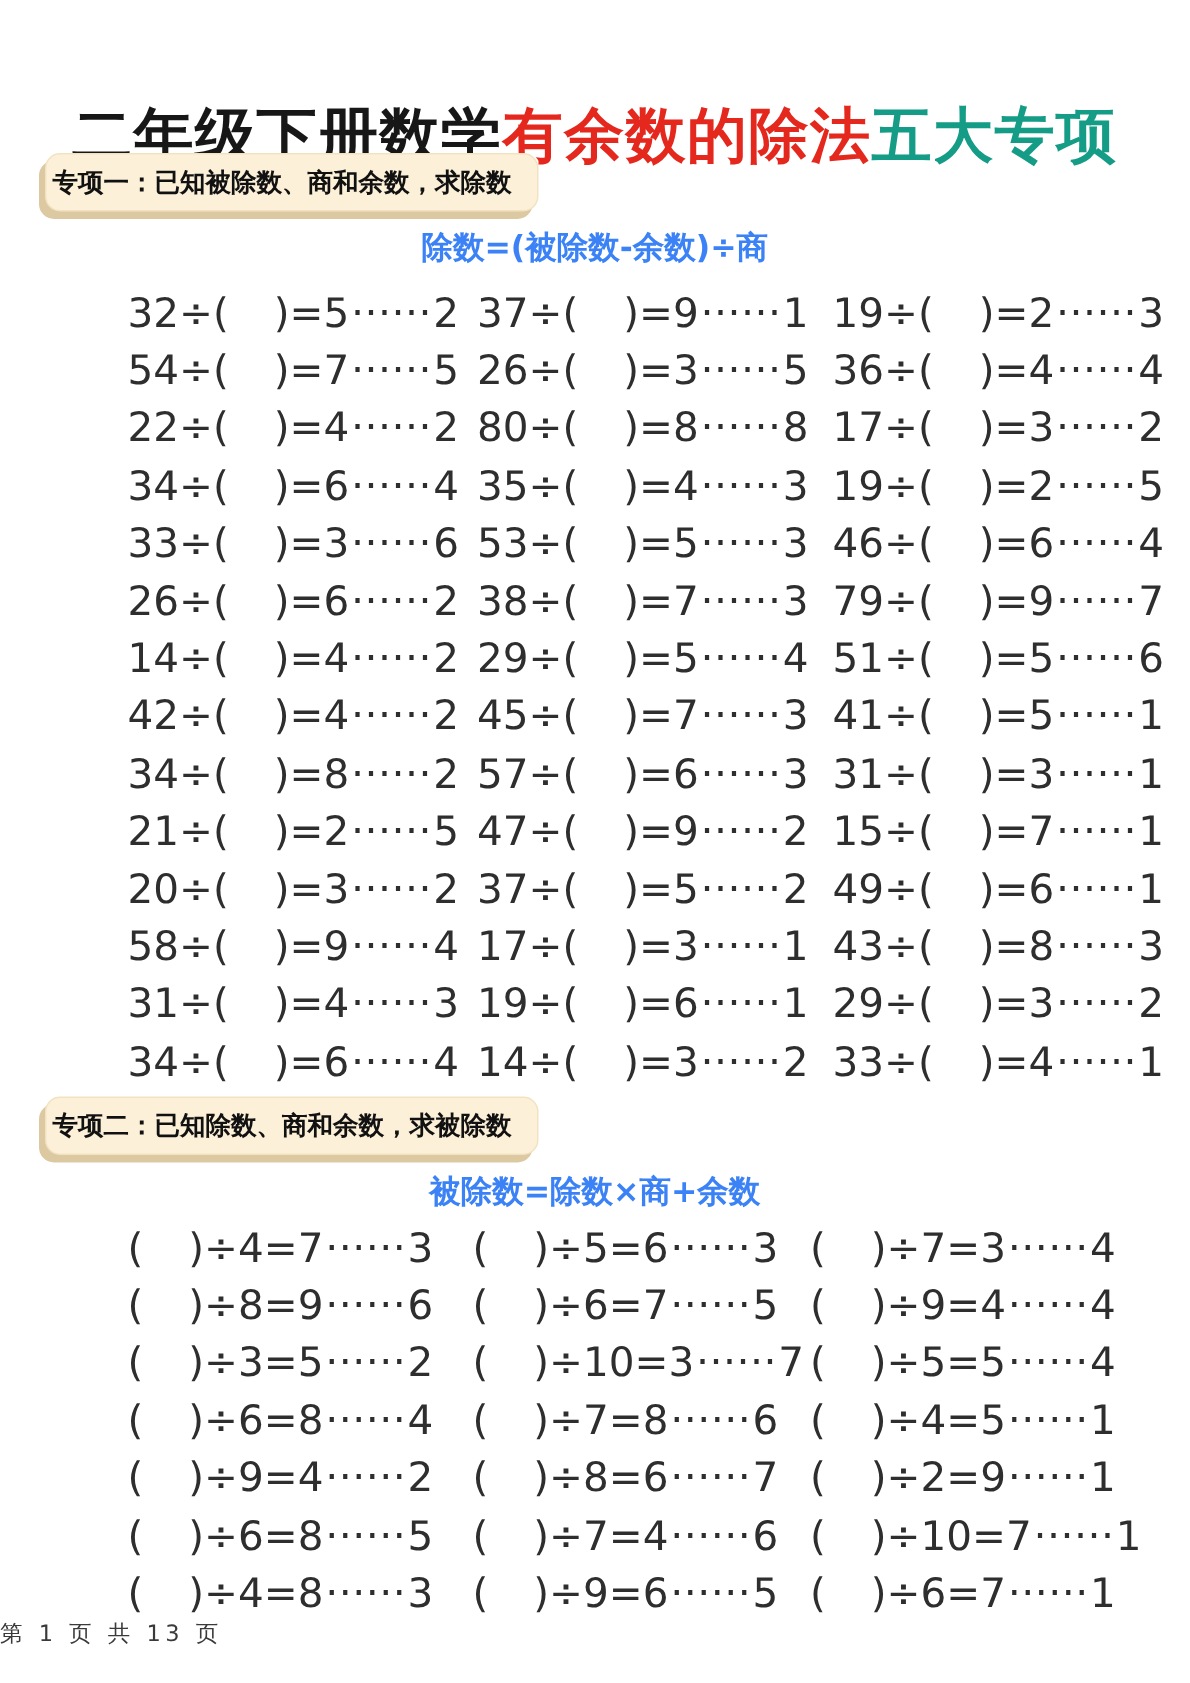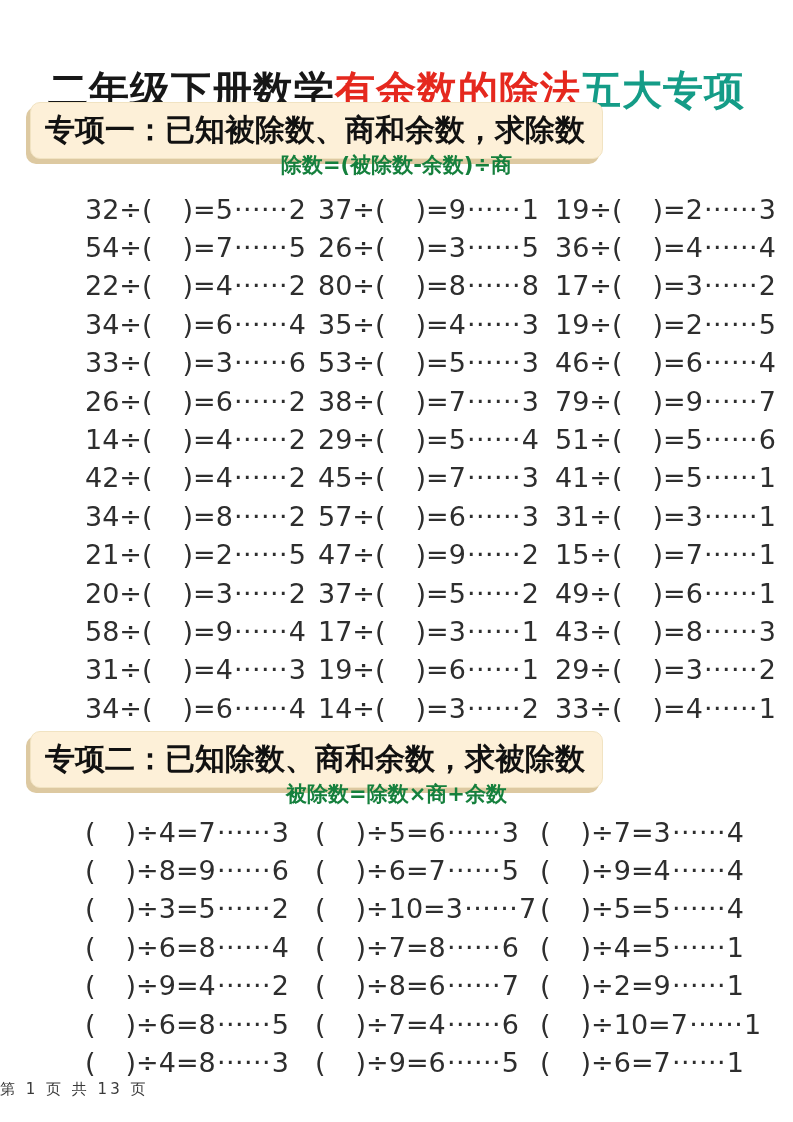--- a/index.html
+++ b/index.html
@@ -11,31 +11,31 @@
     position:absolute;top:36px;left:0;width:100%;text-align:center;
     font-size:40px;font-weight:bold;font-family:"Liberation Serif", serif;
     white-space:nowrap;letter-spacing:1px;
   }
   .t-black{color:#171717;}
   .t-red{color:#e5281e;}
   .t-teal{color:#149c87;}
   .section-header{
     position:absolute;left:30px;
     background:#fdf0d8;border:1px solid #f1e3c2;border-radius:10px;
-    padding:7px 17px 7px 14px;
-    font-size:30px;font-weight:bold;color:#111;
+    padding:7px 17px 7px 4px;
+    font-size:17px;font-weight:bold;color:#111;
     box-shadow:-4px 5px 0 #ddc9a1;
     font-family:"Liberation Sans", sans-serif;
     white-space:nowrap;
   }
   #s1-header{top:102px;}
   #s2-header{top:731px;}
   .formula{
     position:absolute;left:0;width:100%;text-align:center;
-    font-size:21px;font-weight:bold;color:#15803d;white-space:nowrap;
+    font-size:21px;font-weight:bold;color:#3b82f6;white-space:nowrap;
   }
   #s1-formula{top:151px;}
   #s2-formula{top:780px;}
   .grid{
     position:absolute;left:85px;right:16px;display:grid;
     color:#2e2e2e;font-size:27px;
   }
   #grid1{top:190px;grid-template-columns:233px 237px auto;grid-auto-rows:38.4px;}
   #grid2{top:813px;grid-template-columns:230px 225px auto;grid-auto-rows:38.4px;}
   .problem{display:flex;align-items:center;white-space:nowrap;}

